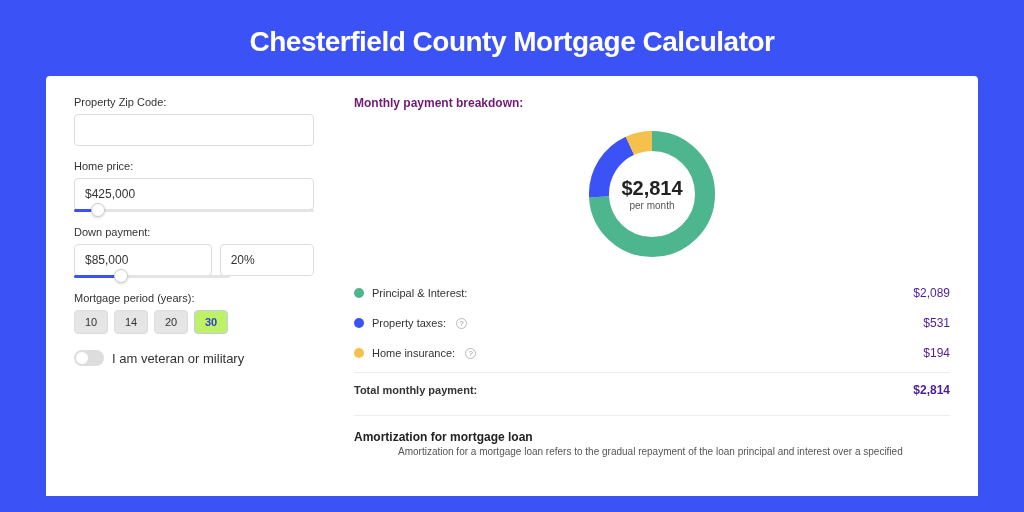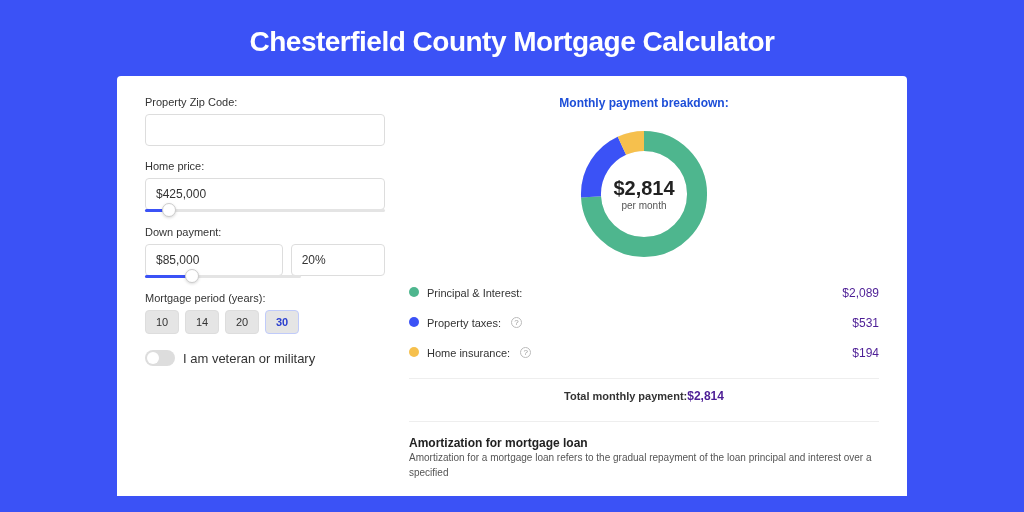--- a/index.html
+++ b/index.html
@@ -13,26 +13,26 @@
   .page-title {
     text-align: center;
     color: #fff;
     font-size: 28px;
     font-weight: 700;
     padding: 26px 0 18px;
     letter-spacing: -0.5px;
   }
   .card {
     background: #fff;
-    width: 790px;
+    width: 932px;
     margin: 0 auto;
     border-radius: 4px 4px 0 0;
     padding: 20px 28px 8px;
     display: flex;
-    gap: 24px;
+    gap: 40px;
     height: 420px;
     overflow: hidden;
   }
   .left-col { width: 240px; flex: 0 0 240px; }
   .right-col { flex: 1; }
   .field-label {
     font-size: 11px;
     color: #333;
     margin-bottom: 6px;
     display: block;
@@ -80,21 +80,21 @@
     width: 34px;
     height: 24px;
     border: 1px solid #ddd;
     border-radius: 4px;
     background: #e5e5e5;
     font-size: 11px;
     color: #333;
     cursor: pointer;
   }
   .period-btn.active {
-    background: #e5e5e5;
+    background: #bef264;
     border-color: #c0cbfa;
     color: #2b3fcf;
     font-weight: 600;
   }
   .toggle-row { display: flex; align-items: center; gap: 8px; margin-top: 16px; }
   .toggle {
     width: 30px;
     height: 16px;
     background: #ddd;
     border-radius: 10px;
@@ -107,23 +107,22 @@
     background: #fff;
     border-radius: 50%;
     position: absolute;
     top: 2px;
     left: 2px;
   }
   .toggle-label { font-size: 13px; color: #333; }
   .section-title {
     font-size: 12px;
     font-weight: 700;
-    color: #1d4ed8;
+    color: #701a75;
     margin-bottom: 14px;
-    text-align: center;
   }
   .donut-wrap { display: flex; justify-content: center; margin-bottom: 14px; }
   .donut { position: relative; width: 140px; height: 140px; }
   .donut svg { width: 140px; height: 140px; transform: rotate(-90deg); }
   .donut-center {
     position: absolute;
     inset: 0;
     display: flex;
     flex-direction: column;
     align-items: center;
@@ -132,39 +131,39 @@
   .donut-total { font-size: 20px; font-weight: 700; color: #222; }
   .donut-sub { font-size: 10px; color: #555; }
   .legend-row {
     display: flex;
     align-items: center;
     justify-content: space-between;
     padding: 8px 0;
     font-size: 11px;
     color: #333;
   }
-  .legend-left { display: flex; align-items: flex-start; gap: 8px; }
+  .legend-left { display: flex; align-items: center; gap: 8px; }
   .legend-dot { width: 10px; height: 10px; border-radius: 50%; }
   .legend-val { font-size: 12px; color: #4c1d95; }
-  .legend-total { border-top: 1px solid #eee; font-weight: 700; padding-top: 10px; margin-top: 10px; justify-content: center; }
+  .legend-total { border-top: 1px solid #eee; font-weight: 700; padding-top: 10px; margin-top: 4px; }
   .info-icon {
     width: 11px;
     height: 11px;
     border: 1px solid #bbb;
     border-radius: 50%;
     font-size: 8px;
     color: #999;
     display: inline-flex;
     align-items: center;
     justify-content: center;
     margin-left: 2px;
   }
   .amort-block { border-top: 1px solid #eee; padding-top: 14px; margin-top: 10px; }
   .amort-title { font-size: 12px; font-weight: 700; color: #222; margin-bottom: 0; }
-  .amort-text { font-size: 10px; color: #555; line-height: 1.5; }
+  .amort-text { font-size: 10px; color: #555; line-height: 1.5; margin-left: 44px; }
 </style>
 </head>
 <body>
 
 <h1 class="page-title">Chesterfield County Mortgage Calculator</h1>
 
 <div class="card">
 
   <div class="left-col">
 

